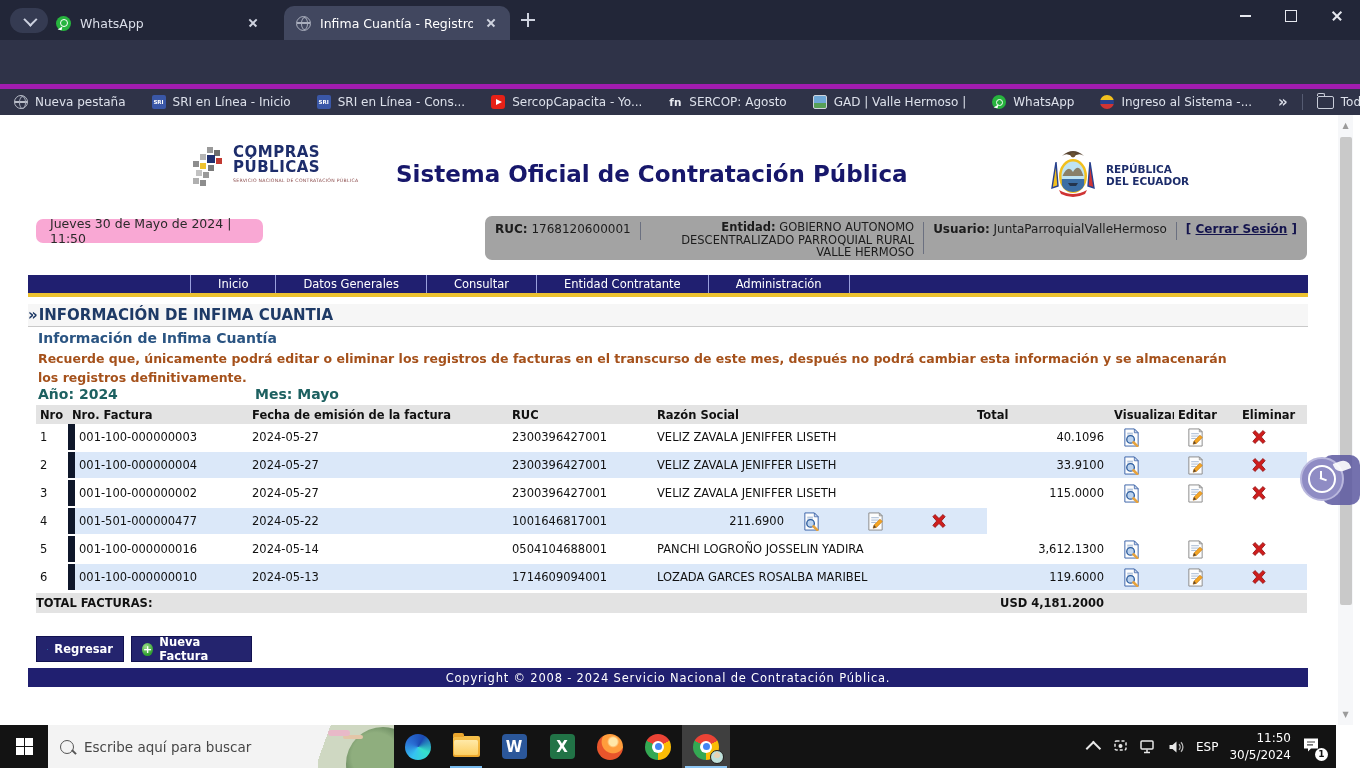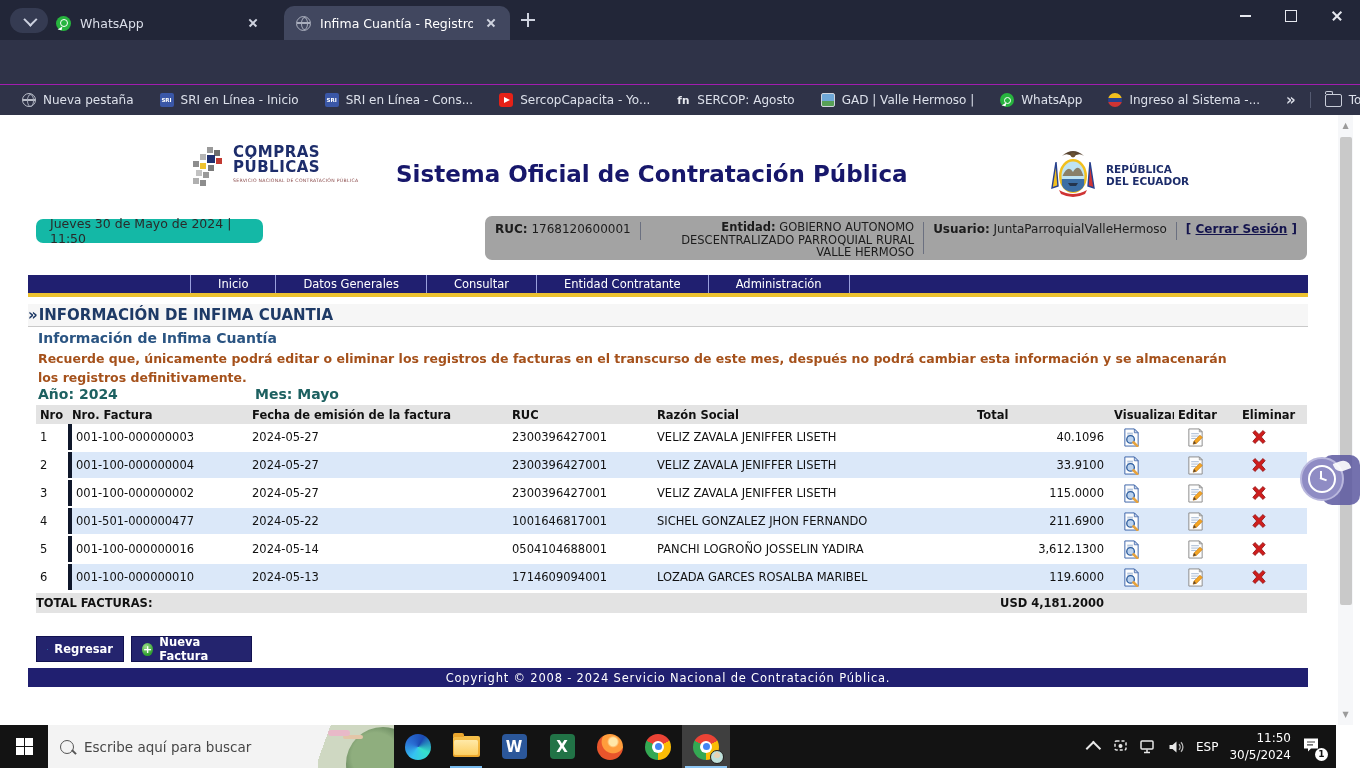--- a/index.html
+++ b/index.html
@@ -42,21 +42,21 @@
   .tune-ic{width:14px;height:12px;position:relative;flex:0 0 auto;}
   .tune-ic::before,.tune-ic::after{content:"";position:absolute;left:0;width:14px;height:1.6px;background:#aeb3c2;border-radius:2px;}
   .tune-ic::before{top:2.5px;box-shadow:4px -1.8px 0 -0.2px #aeb3c2;} .tune-ic::after{top:8px;box-shadow:-4px 1.8px 0 -0.2px #aeb3c2;}
   .url-text{font-size:13px;white-space:nowrap;overflow:hidden;}
   .url-domain{color:#eceef4;} .url-path{color:#969db2;}
   .star-ic{position:absolute;right:98px;top:51px;font-size:16px;color:#c9cdd9;cursor:pointer;}
   .avatar{position:absolute;right:52px;top:49px;width:26px;height:26px;border-radius:50%;background:radial-gradient(circle at 50% 38%,#e7d3b6 0 6px,#bfe0da 6px);cursor:pointer;overflow:hidden;}
   .avatar::after{content:"";position:absolute;left:8px;top:5px;width:10px;height:8px;border-radius:50% 50% 0 0;background:#7b6249;}
   .menu-dots{position:absolute;right:18px;top:50px;font-size:16px;color:#c9cdd9;cursor:pointer;}
 
-  .bookmarks{position:absolute;top:84px;left:0;right:0;height:31px;background:#2f3348;border-top:1px solid #a21caf;display:flex;align-items:center;padding-left:22px;box-sizing:border-box;color:#dce0ea;font-size:12px;}
+  .bookmarks{position:absolute;top:84px;left:0;right:0;height:31px;background:#2f3348;border-top:5px solid #a21caf;display:flex;align-items:center;padding-left:14px;box-sizing:border-box;color:#dce0ea;font-size:12px;}
   .bm-item{display:flex;align-items:center;gap:7px;margin-right:26px;white-space:nowrap;cursor:pointer;}
   .bm-icon{width:14px;height:14px;flex:0 0 auto;position:relative;display:inline-flex;align-items:center;justify-content:center;border-radius:50%;}
   .bm-icon.fav-globe{border:1.4px solid #b9bdc8;box-sizing:border-box;background:linear-gradient(transparent 42%,#b9bdc8 42% 58%,transparent 58%);}
   .bm-icon.fav-sri{border-radius:2px;background:#3a57a7;color:#fff;font-size:5.5px;font-weight:bold;}
   .bm-icon.fav-sri::after{content:"SRI";}
   .bm-icon.fav-youtube{border-radius:3px;background:#e62117;}
   .bm-icon.fav-youtube::after{content:"";border-left:6px solid #fff;border-top:3.5px solid transparent;border-bottom:3.5px solid transparent;margin-left:1px;}
   .bm-icon.fav-sercop{color:#e8eaf0;font-size:10.5px;font-weight:bold;}
   .bm-icon.fav-sercop::after{content:"fn";}
   .bm-icon.fav-gad{border-radius:2px;background:linear-gradient(#6fa8d8 55%,#57a057 55%);border:1px solid #cfd4de;box-sizing:border-box;}
@@ -73,21 +73,21 @@
   .page{position:absolute;top:115px;left:0;width:1360px;height:610px;background:#fff;}
   .brand{position:absolute;left:193px;top:30px;width:150px;height:52px;}
   .brand .pxs{position:absolute;left:0;top:2px;width:36px;height:44px;}
   .px{position:absolute;width:6px;height:6px;}
   .brand-text{position:absolute;left:40px;top:0;color:#1d2d6b;font-weight:bold;font-size:15px;line-height:15px;letter-spacing:0.5px;}
   .brand-tag{position:absolute;left:40px;top:33px;font-size:4.6px;color:#8a4a4a;letter-spacing:0.3px;white-space:nowrap;}
   .page-title{position:absolute;left:396px;top:46px;font-size:23px;font-weight:bold;color:#17176b;white-space:nowrap;}
   .republic{position:absolute;left:1046px;top:33px;display:flex;align-items:center;gap:6px;}
   .rep-text{color:#1d2d6b;font-weight:bold;font-size:10.5px;line-height:12px;}
 
-  .datebox{position:absolute;left:36px;top:104px;width:227px;height:24px;background:#14b8a6;border-radius:7px;display:flex;align-items:center;padding-left:14px;box-sizing:border-box;font-size:12.5px;color:#2a2a2a;}
+  .datebox{position:absolute;left:36px;top:104px;width:227px;height:24px;background:#f9a8d4;border-radius:7px;display:flex;align-items:center;padding-left:14px;box-sizing:border-box;font-size:12.5px;color:#2a2a2a;}
   .userbox{position:absolute;left:485px;top:101px;width:822px;height:44px;background:#a3a3a3;border-radius:7px;box-sizing:border-box;display:flex;align-items:flex-start;padding:5px 10px;font-size:12px;color:#1c1c1c;gap:9px;}
   .userbox b{font-weight:bold;}
   .ub-sep{width:1px;background:#6b7080;height:18px;margin-top:1px;}
   .ub-sep.tall{height:32px;}
   .ub-ruc{white-space:nowrap;padding-top:1px;}
   .ub-entidad{flex:1;text-align:right;font-size:11.5px;line-height:12.5px;max-width:300px;margin-left:auto;}
   .ub-usuario{white-space:nowrap;padding-top:1px;}
   .ub-logout{white-space:nowrap;padding-top:1px;color:#14144d;font-weight:bold;}
   .ub-logout a{color:#14144d;text-decoration:underline;cursor:pointer;}
 
@@ -104,21 +104,21 @@
   .monthlabel{position:absolute;left:255px;top:271px;font-size:14px;font-weight:bold;color:#1d6161;}
 
   .datatable{position:absolute;left:36px;top:290px;width:1271px;font-size:11.5px;color:#111;}
   .thead{display:flex;background:#e3e3e3;font-weight:bold;height:19px;align-items:center;}
   .c{box-sizing:border-box;padding-left:4px;overflow:hidden;white-space:nowrap;}
   .w-nro{width:32px;}.w-fact{width:180px;}.w-fecha{width:260px;}.w-ruc{width:145px;}.w-razon{width:320px;}
   .w-total{width:137px;}.w-vis{width:64px;}.w-edit{width:64px;}.w-elim{width:69px;}
   .trow{display:flex;height:26px;align-items:center;background:#fff;border-bottom:2px solid #fff;}
   #rows .trow:nth-child(even) .c:not(.w-nro){background:#dbe8f9;}
   .trow .c{height:100%;display:flex;align-items:center;}
-  .trow .c.w-fact{border-left:4px solid #0f172a;}
+  .trow .c.w-fact{border-left:7px solid #0f172a;}
   .trow .c.w-total{justify-content:flex-end;padding-right:6px;}
   .act-ic{cursor:pointer;display:inline-flex;margin-left:8px;}
   .tfoot{display:flex;background:#e3e3e3;height:20px;align-items:center;font-weight:bold;margin-top:1px;}
   .tf-label{width:937px;text-align:left;box-sizing:border-box;padding-right:6px;}
   .tf-value{width:137px;text-align:right;box-sizing:border-box;padding-right:6px;}
 
   .btn{position:absolute;top:521px;height:26px;background:#24246e;border:1px solid #111150;color:#fff;font-weight:bold;font-size:11.5px;display:flex;align-items:center;gap:6px;padding:0 10px;cursor:pointer;box-sizing:border-box;}
   .btn-back{left:36px;width:88px;}
   .btn-new{left:131px;width:121px;}
   .plus-ball{width:13px;height:13px;border-radius:50%;background:radial-gradient(circle at 35% 30%,#9fe08a,#2f9e2f 70%);display:flex;align-items:center;justify-content:center;color:#fff;font-size:11px;line-height:11px;font-weight:bold;}
@@ -482,21 +482,20 @@
                 </svg>
       </span>
     </span>
   </div>
 
   <div class="trow">
     <span class="c w-nro">4</span>
     <span class="c w-fact">001-501-000000477</span>
     <span class="c w-fecha">2024-05-22</span>
     <span class="c w-ruc">1001646817001</span>
-    <span class="c w-razon">SICHEL GONZALEZ JHON FERNANDO</span>
     <span class="c w-total">211.6900</span>
     <span class="c w-vis">
       <span class="act-ic">
         <svg width="19" height="19" viewBox="0 0 20 20">
                   <path d="M3 1h10l4 4v14H3z" fill="#fdfdfd" stroke="#3a62a8" stroke-width="1"></path>
                   <path d="M13 1l4 4h-4z" fill="#cdd9ec" stroke="#3a62a8" stroke-width="0.8"></path>
                   <path d="M5.5 5.5h6M5.5 7.5h6" stroke="#8aa6cc" stroke-width="0.9"></path>
                   <circle cx="9" cy="12" r="4" fill="#bcd3ee" stroke="#2d5d9e" stroke-width="1.4"></circle>
                   <path d="M12 15l4.2 4" stroke="#e6a23c" stroke-width="2.6" stroke-linecap="round"></path>
                 </svg>

